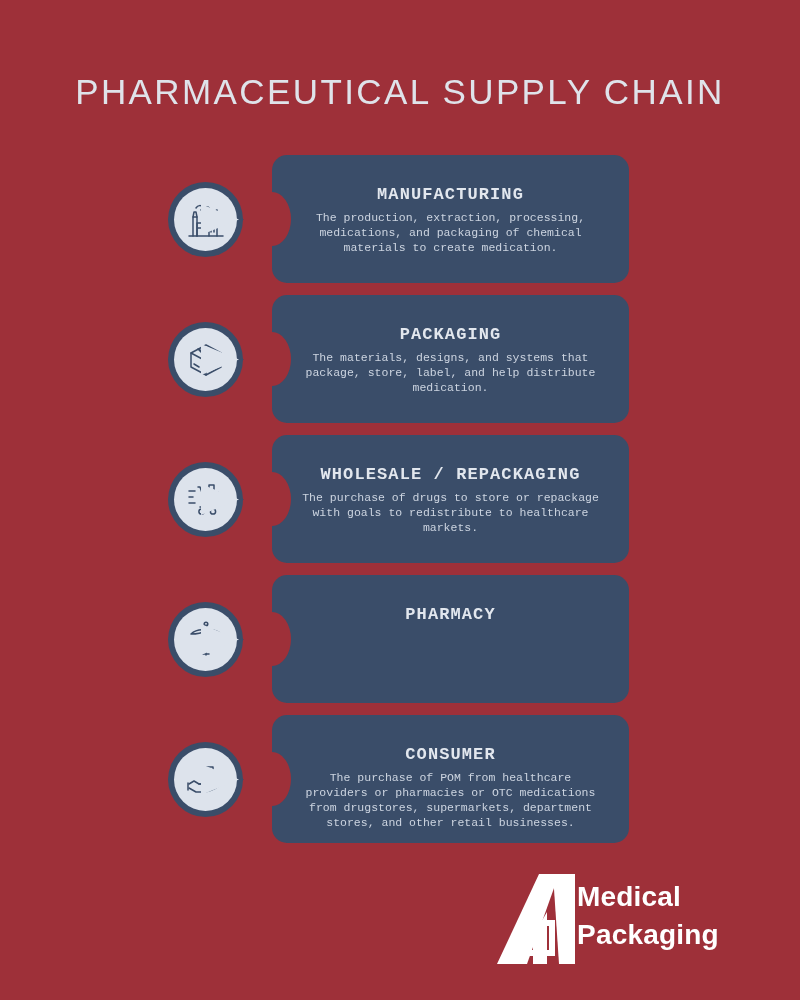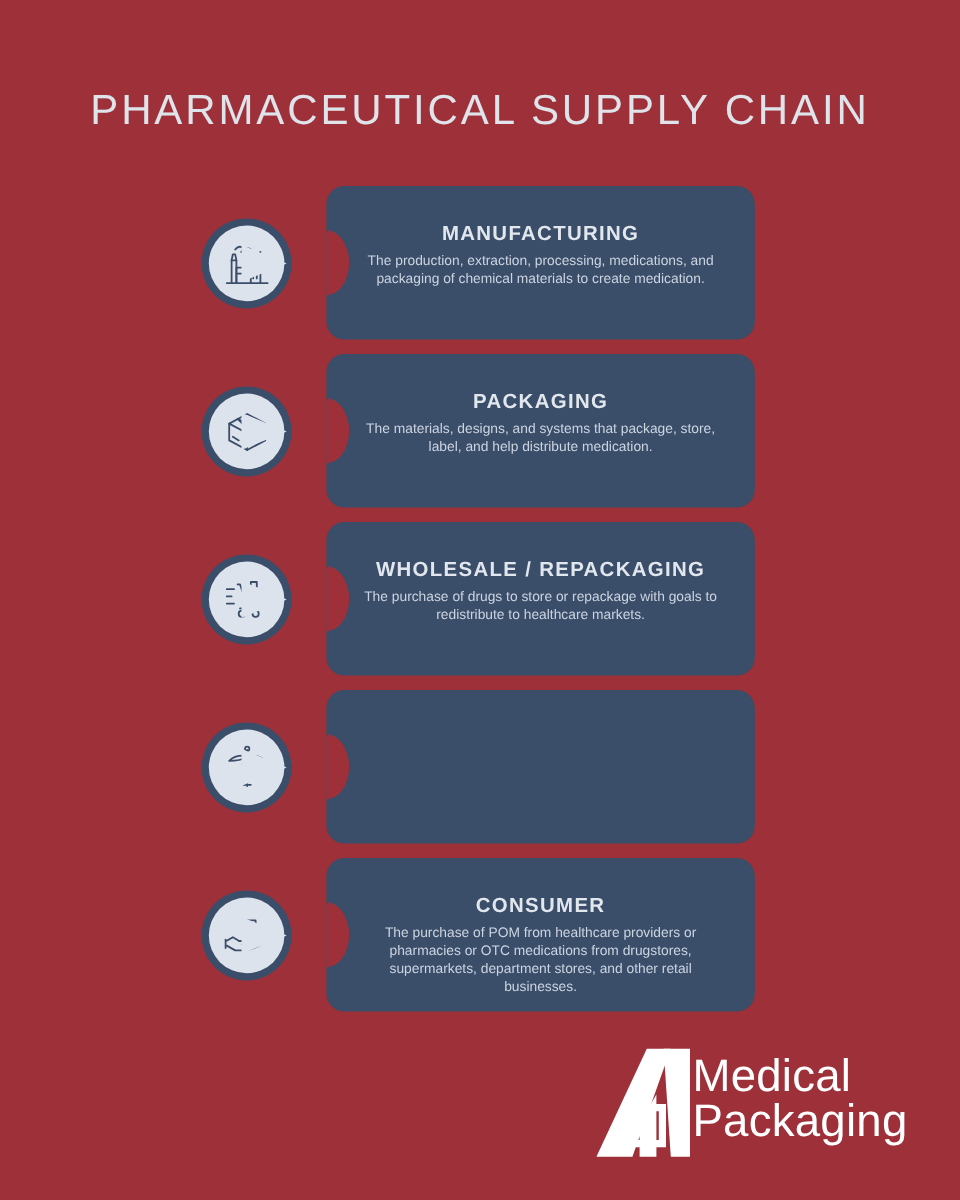--- a/index.html
+++ b/index.html
@@ -48,20 +48,21 @@
     left: 272px;
     top: 0;
     width: 357px;
     height: 128px;
     background: #3a4d69;
     border-radius: 15px;
     box-sizing: border-box;
     padding: 16px 22px 10px 22px;
     text-align: center;
     overflow: hidden;
+    font-family: Liberation Mono, monospace;
   }
   
   .card-notch {
     position: absolute;
     left: -19px;
     top: 50%;
     width: 38px;
     height: 54px;
     margin-top: -27px;
     background: #9e3039;
@@ -147,22 +148,22 @@
   .logo-mark {
     position: absolute;
     left: 0;
     top: 0;
   }
   .logo-text {
     position: absolute;
     left: 80px;
     top: 6px;
     color: #ffffff;
-    font-size: 38px;
-    font-weight: normal;
+    font-size: 28px;
+    font-weight: bold;
     line-height: 38px;
     letter-spacing: 0.2px;
   }
 </style>
 </head>
 <body>
 
 <div class="title">PHARMACEUTICAL SUPPLY CHAIN</div>
 
 <div class="steps">
@@ -239,20 +240,21 @@
           </svg>
         </div>
       </div>
       <div class="badge-tail-inner"></div>
     </div>
   </div>
 
   <div class="step">
     <div class="card">
       <div class="card-notch"></div>
+      <div class="card-title">PHARMACY</div>
     </div>
     <div class="badge">
       <div class="badge-tail"></div>
       <div class="badge-ring">
         <div class="badge-face">
           <svg width="32" height="38" viewBox="0 0 32 38" fill="none" stroke="#3a4d69" stroke-width="1.5" stroke-linecap="round" stroke-linejoin="round">
             <path d="M16 4 L16 34"></path>
             <circle cx="16" cy="3" r="1.8"></circle>
             <path d="M16 9 C9 8, 4 10, 1 13 C7 13, 12 12, 16 10"></path>
             <path d="M16 9 C23 8, 28 10, 31 13 C25 13, 20 12, 16 10"></path>

